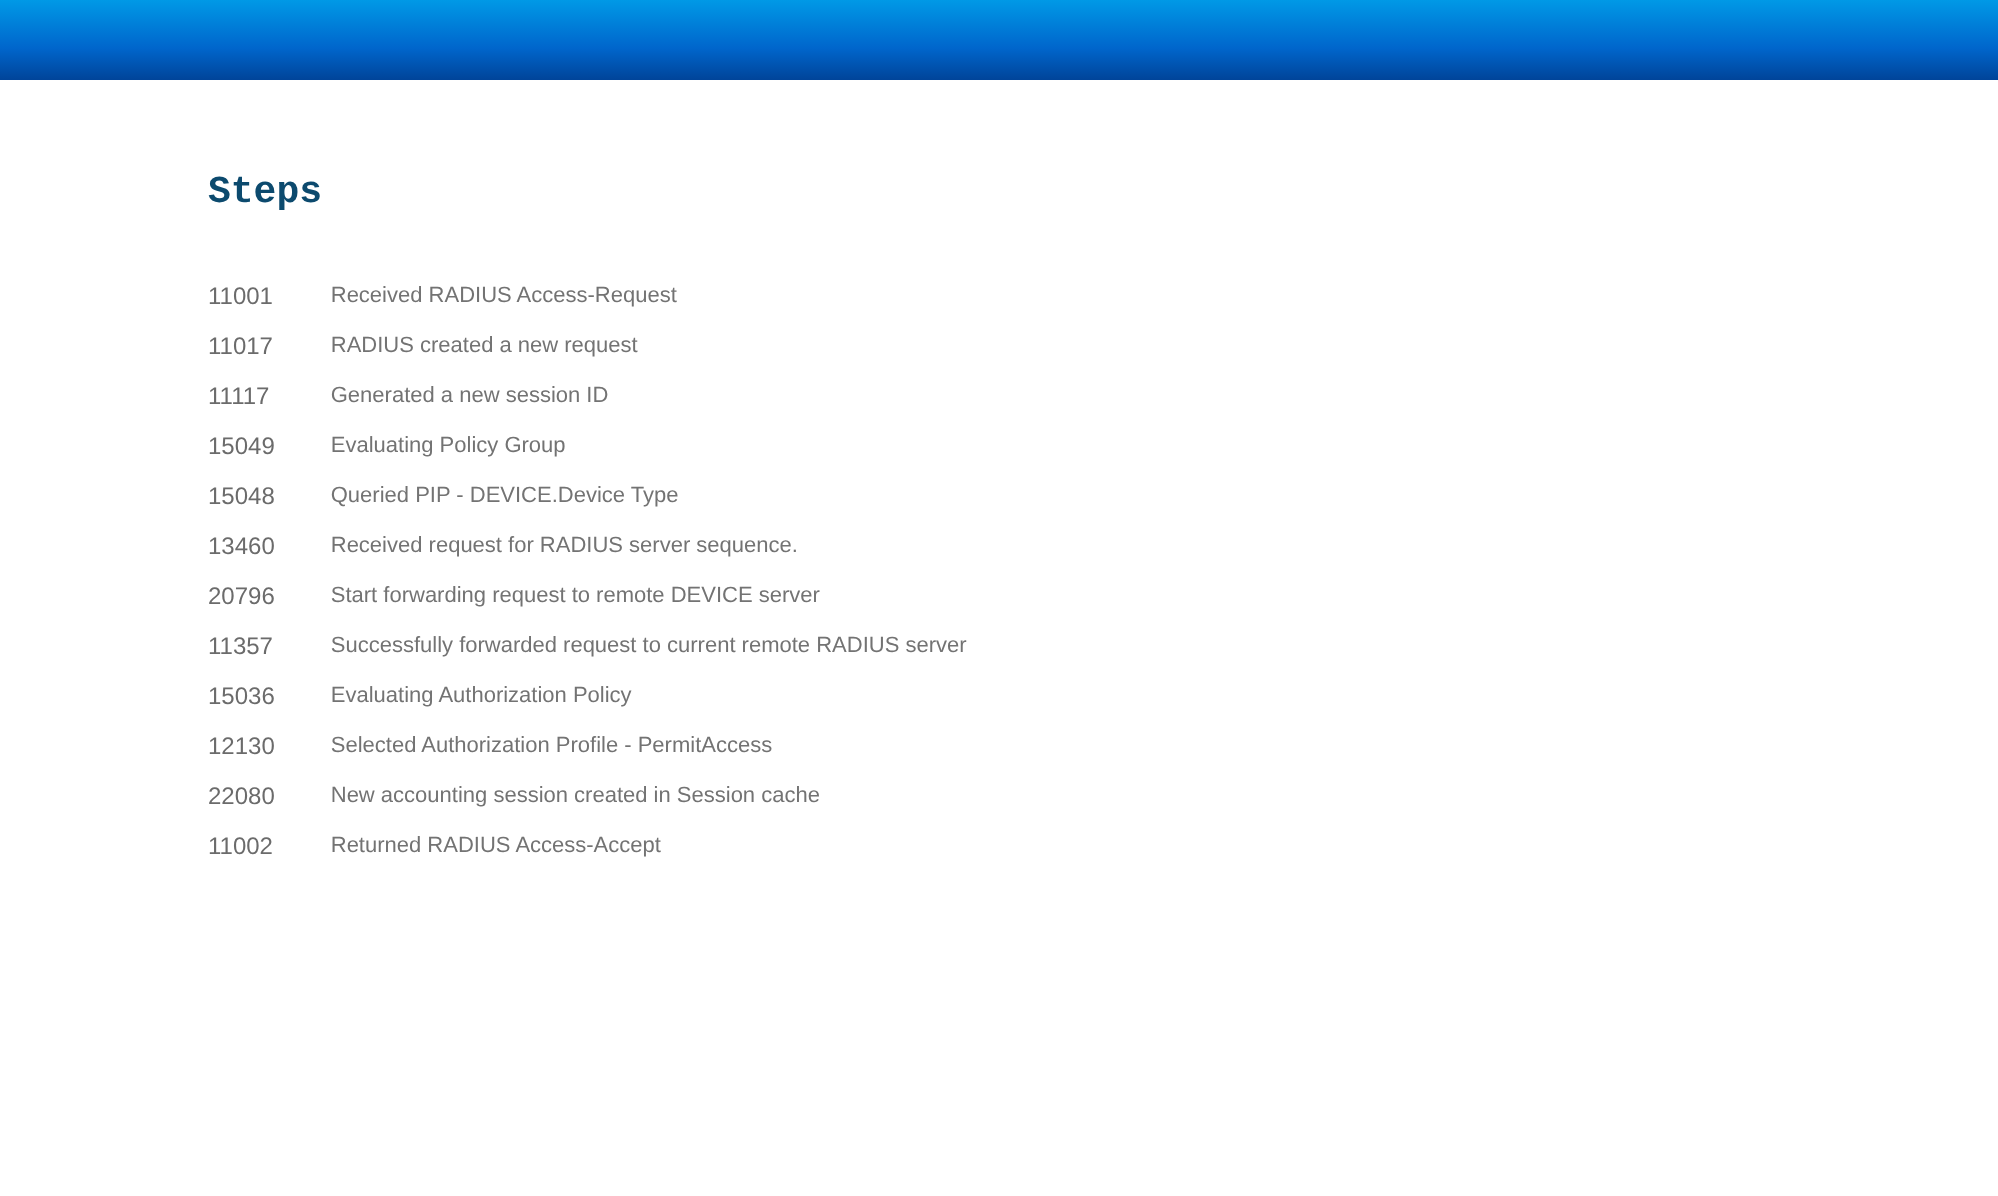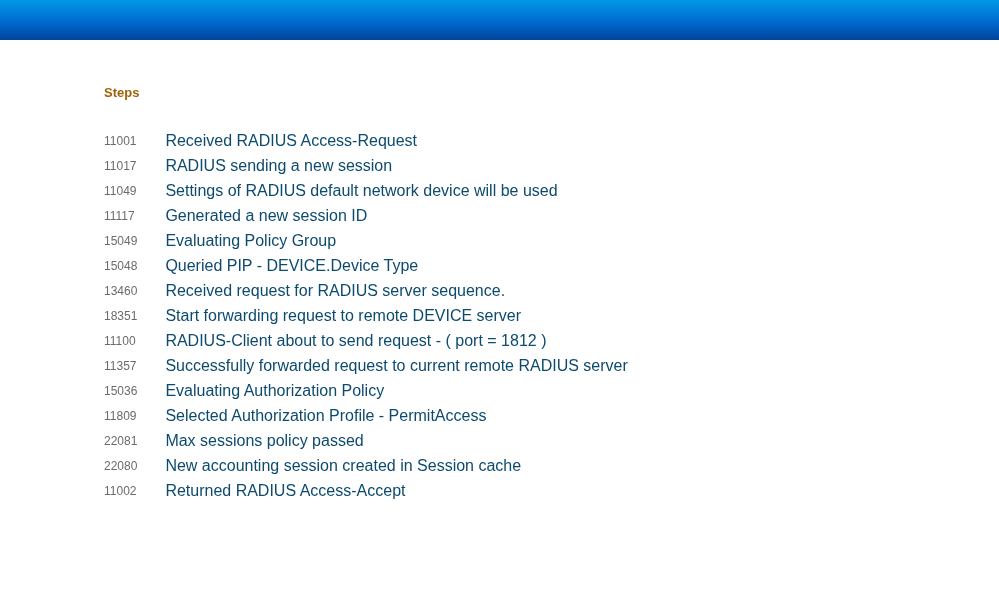--- a/index.html
+++ b/index.html
@@ -14,104 +14,93 @@
     }
     .header-bar {
       width: 100%;
       height: 40px;
       background: linear-gradient(to bottom, #0099e6 0%, #0066cc 60%, #004499 100%);
     }
     .content {
       padding: 45px 0 0 104px;
     }
     .steps-heading {
-      font-size: 13px;
+      font-size: 19px;
       font-weight: bold;
-      color: #a16207;
+      color: #0c4a6e;
       margin-bottom: 28px;
+      font-family: Liberation Mono, monospace;
     }
     .steps-table {
       border-collapse: collapse;
     }
     .steps-table tr {
       height: 25px;
     }
     .step-code {
       font-size: 12px;
       color: #6b6b6b;
       padding-right: 28px;
       vertical-align: middle;
       min-width: 60px;
     }
     .step-description {
-      font-size: 16px;
-      color: #0c4a6e;
+      font-size: 11px;
+      color: #737373;
       vertical-align: middle;
     }
   </style>
 </head>
 <body>
 
 <div class="header-bar"></div>
 
 <div class="content">
   <h2 class="steps-heading">Steps</h2>
   <table class="steps-table">
     <tbody>
         <tr>
           <td class="step-code">11001</td>
           <td class="step-description">Received RADIUS Access-Request</td>
         </tr>
         <tr>
           <td class="step-code">11017</td>
-          <td class="step-description">RADIUS sending a new session</td>
-        </tr>
-        <tr>
-          <td class="step-code">11049</td>
-          <td class="step-description">Settings of RADIUS default network device will be used</td>
+          <td class="step-description">RADIUS created a new request</td>
         </tr>
         <tr>
           <td class="step-code">11117</td>
           <td class="step-description">Generated a new session ID</td>
         </tr>
         <tr>
           <td class="step-code">15049</td>
           <td class="step-description">Evaluating Policy Group</td>
         </tr>
         <tr>
           <td class="step-code">15048</td>
           <td class="step-description">Queried PIP - DEVICE.Device Type</td>
         </tr>
         <tr>
           <td class="step-code">13460</td>
           <td class="step-description">Received request for RADIUS server sequence.</td>
         </tr>
         <tr>
-          <td class="step-code">18351</td>
+          <td class="step-code">20796</td>
           <td class="step-description">Start forwarding request to remote DEVICE server</td>
-        </tr>
-        <tr>
-          <td class="step-code">11100</td>
-          <td class="step-description">RADIUS-Client about to send request - ( port = 1812 )</td>
         </tr>
         <tr>
           <td class="step-code">11357</td>
           <td class="step-description">Successfully forwarded request to current remote RADIUS server</td>
         </tr>
         <tr>
           <td class="step-code">15036</td>
           <td class="step-description">Evaluating Authorization Policy</td>
         </tr>
         <tr>
-          <td class="step-code">11809</td>
+          <td class="step-code">12130</td>
           <td class="step-description">Selected Authorization Profile - PermitAccess</td>
-        </tr>
-        <tr>
-          <td class="step-code">22081</td>
-          <td class="step-description">Max sessions policy passed</td>
         </tr>
         <tr>
           <td class="step-code">22080</td>
           <td class="step-description">New accounting session created in Session cache</td>
         </tr>
         <tr>
           <td class="step-code">11002</td>
           <td class="step-description">Returned RADIUS Access-Accept</td>
         </tr>
       </tbody>

